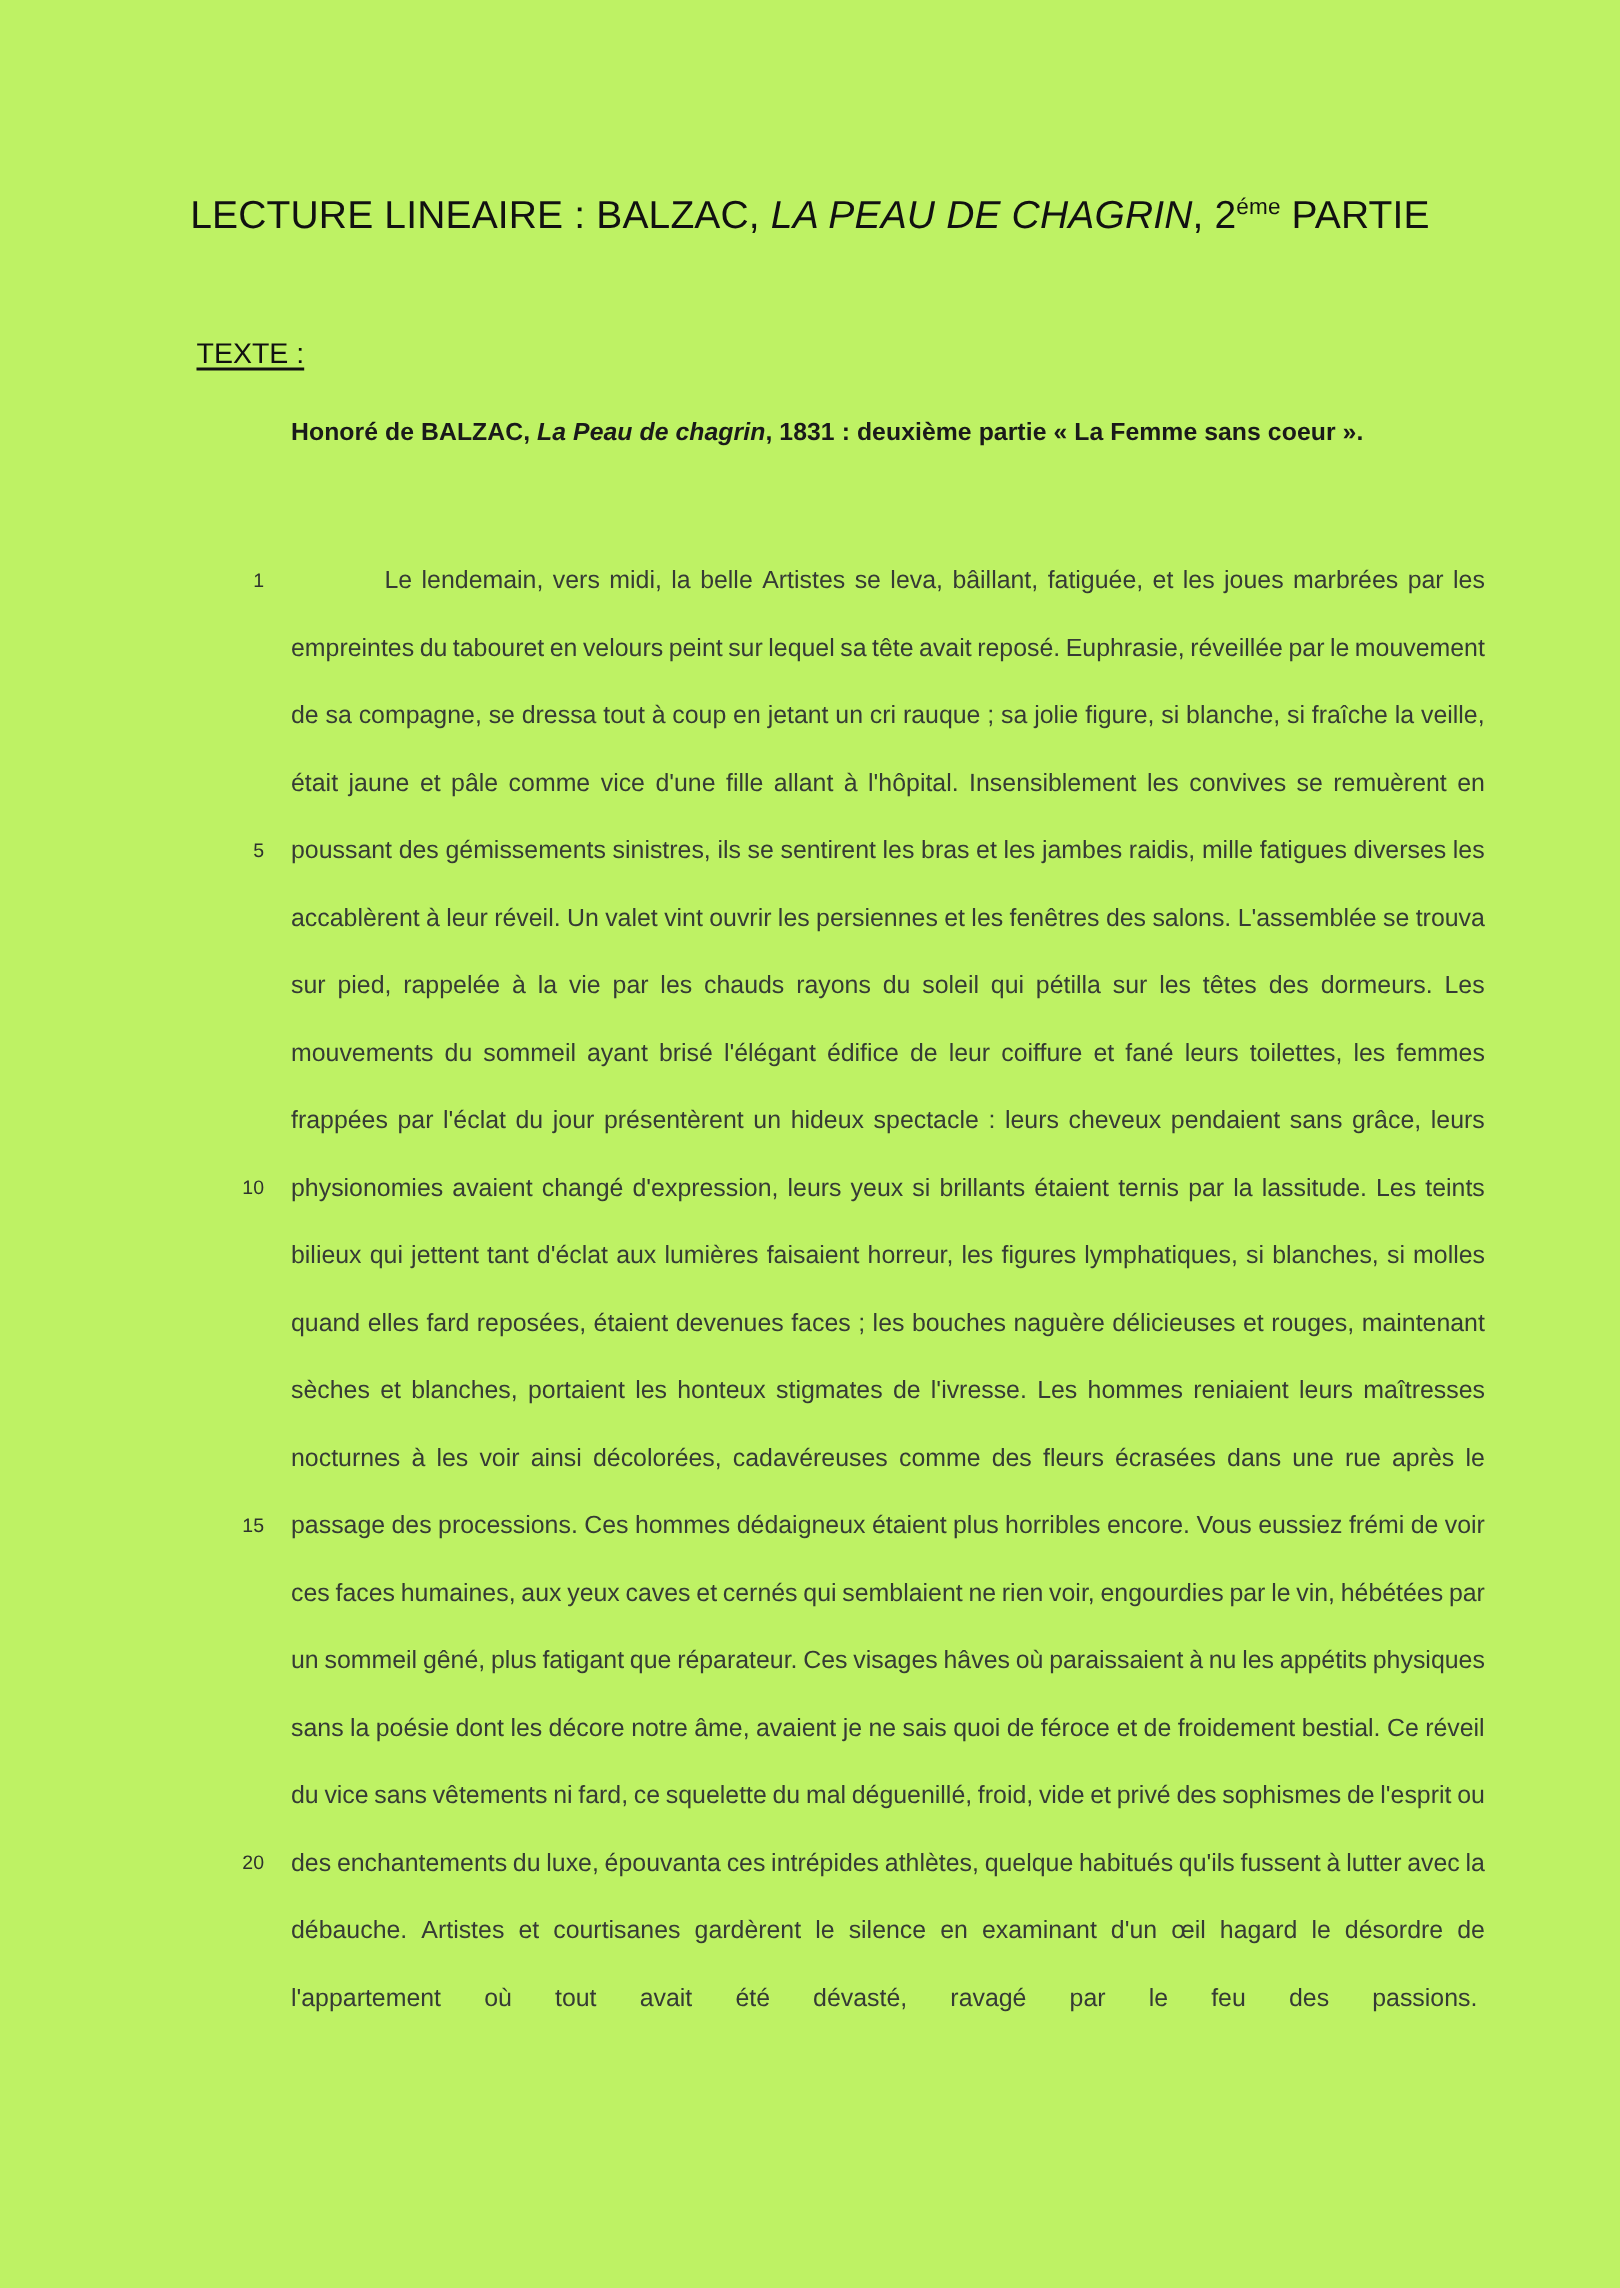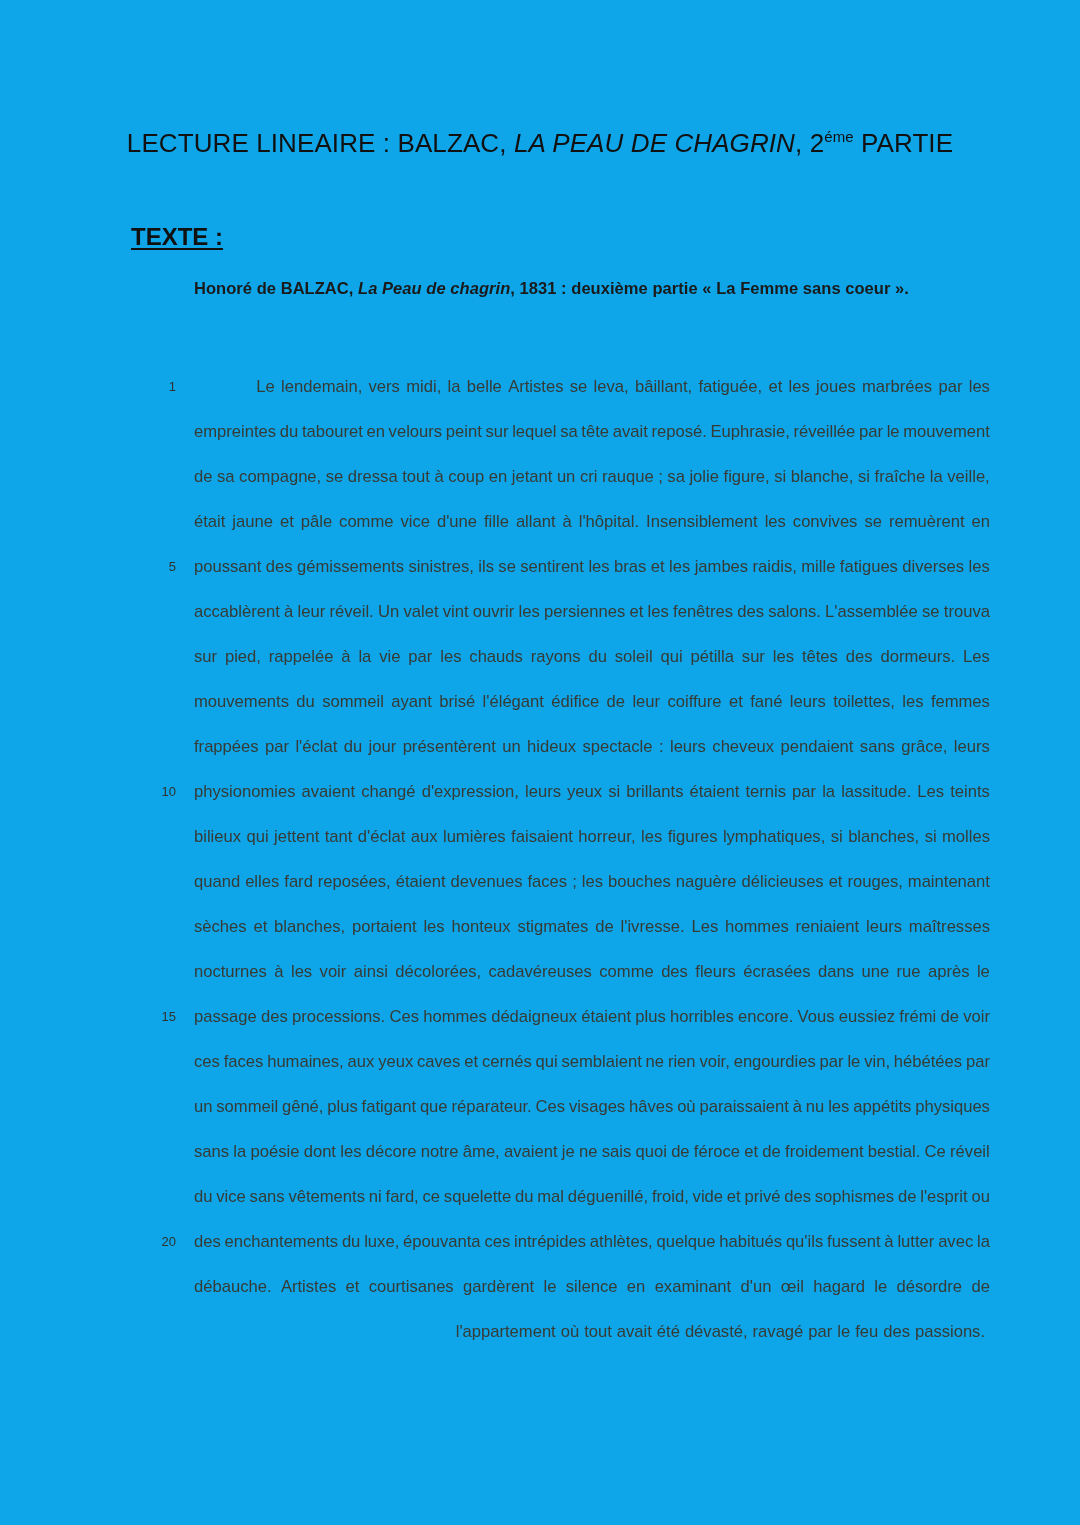--- a/index.html
+++ b/index.html
@@ -11,21 +11,21 @@
     width: 1080px;
     height: 1525px;
     position: relative;
     font-family: "Liberation Sans", sans-serif;
     color: #000000;
     overflow: hidden;
   }
   .page {
     position: absolute;
     inset: 0;
-    background: #0ea5e9;
+    background: #bef264;
   }
 
   
   .title-block {
     position: absolute;
     left: 100px;
     top: 125px;
     width: 880px;
     text-align: center;
     font-size: 26px;
@@ -44,27 +44,26 @@
     font-size: 15px;
     vertical-align: super;
     line-height: 0;
   }
 
   
   .texte-heading {
     position: absolute;
     left: 131px;
     top: 224px;
-    font-size: 24px;
+    font-size: 19px;
     line-height: 26px;
     color: #111111;
     text-decoration: underline;
     text-underline-offset: 3px;
     text-decoration-thickness: 1.5px;
-    font-weight: bold;
   }
 
   
   .source-line {
     position: absolute;
     left: 194px;
     top: 279px;
     font-size: 16.5px;
     font-weight: bold;
     color: #1a1a1a;
@@ -105,21 +104,21 @@
     font-size: 16.6px;
     color: #363b35;
     line-height: 45px;
     white-space: nowrap;
     display: flex;
     justify-content: space-between;
   }
   
   .line-body.last,
   .line-body.ragged {
-    justify-content: flex-end;
+    justify-content: space-between;
   }
   .line-body.ragged > .w {
     margin-right: 0.30em;
   }
   .line-body > .w {
     display: inline-block;
   }
   .indent-spacer {
     display: inline-block;
     width: 56px;

